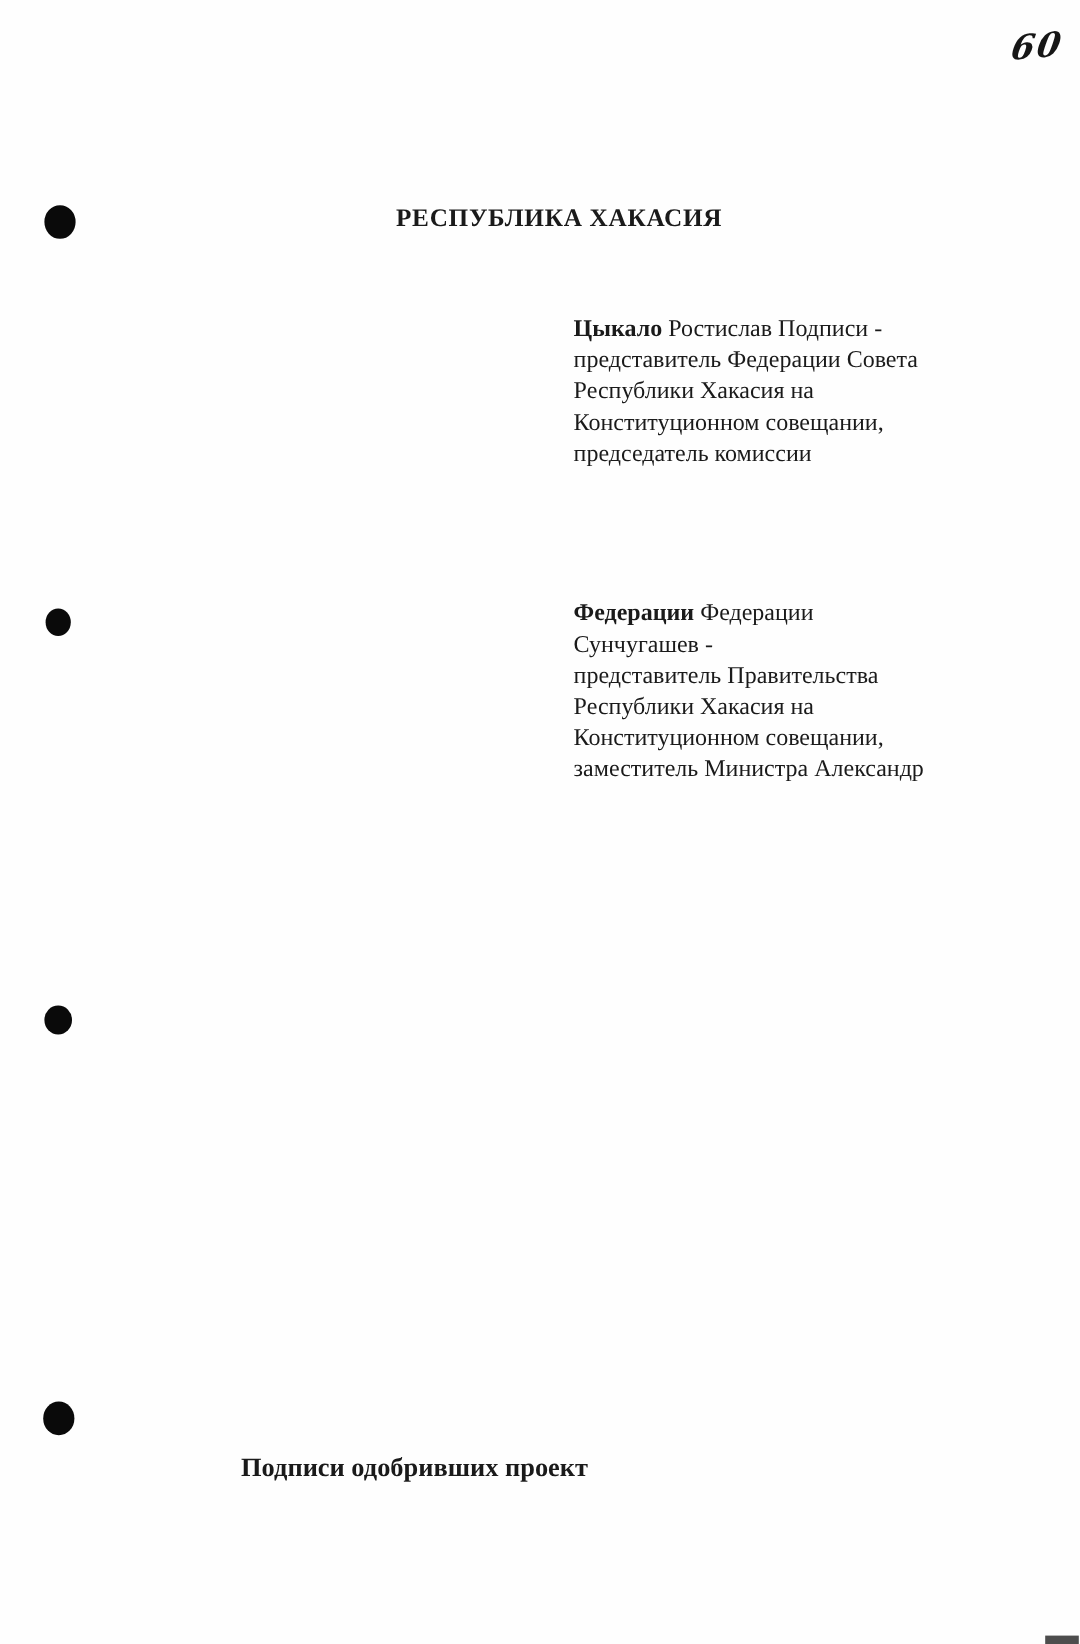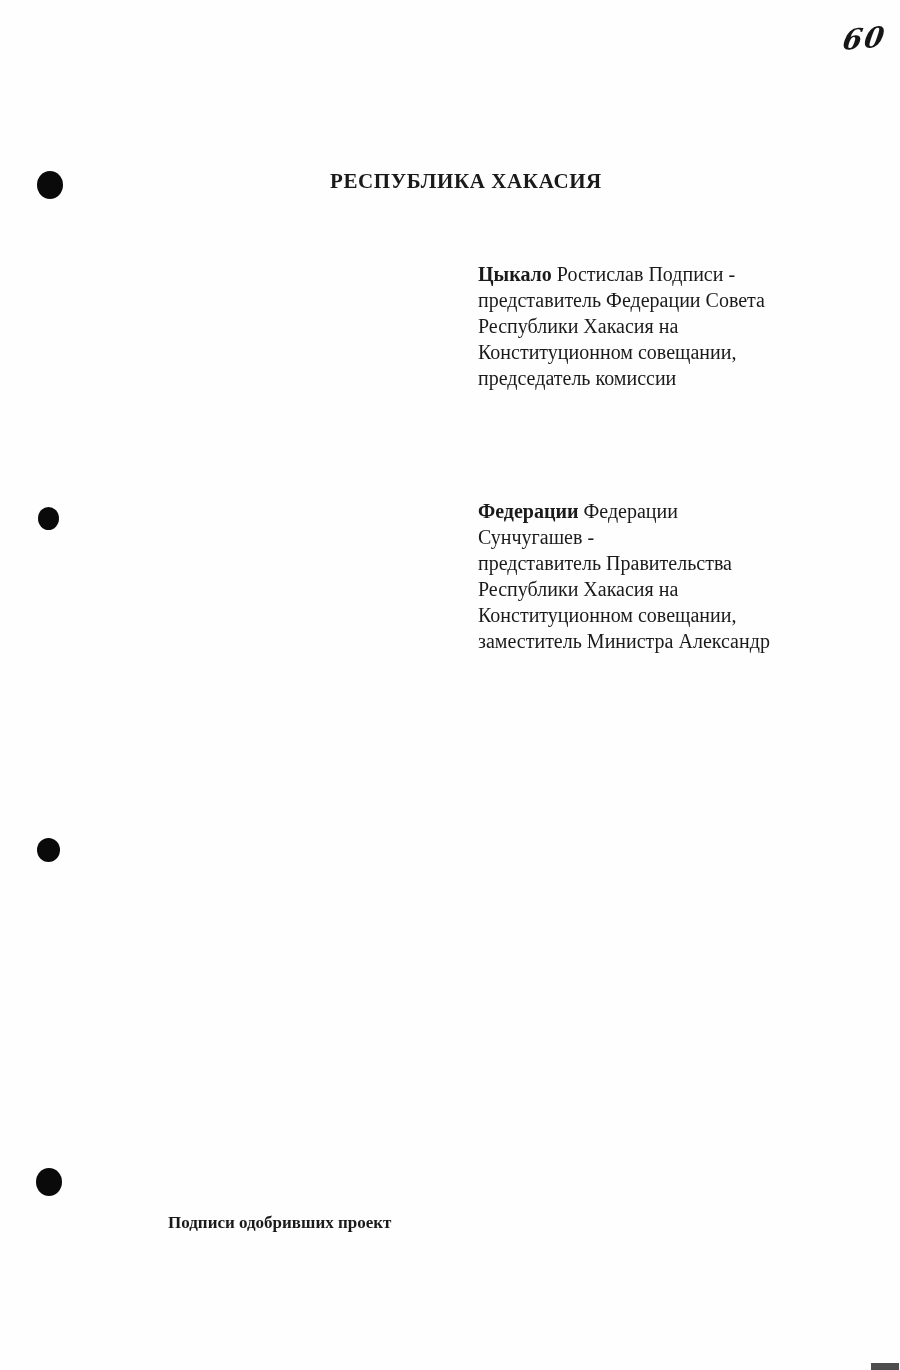--- a/index.html
+++ b/index.html
@@ -60,22 +60,22 @@
   .entry-1 { top: 261px; }
   .entry-2 { top: 498px; }
   .entry .name { font-weight: 700; text-align: right; }
   .entry .line { white-space: nowrap; }
 
   .footer {
     position: absolute;
     left: 168px;
     top: 1213px;
     width: 322px;
-    text-align: left;
-    font-size: 17px;
+    text-align: right;
+    font-size: 22px;
     font-weight: 700;
     line-height: 20px;
   }
   
   .scan-bar {
     position: absolute;
     left: 871px;
     top: 1363px;
     width: 28px;
     height: 7px;

